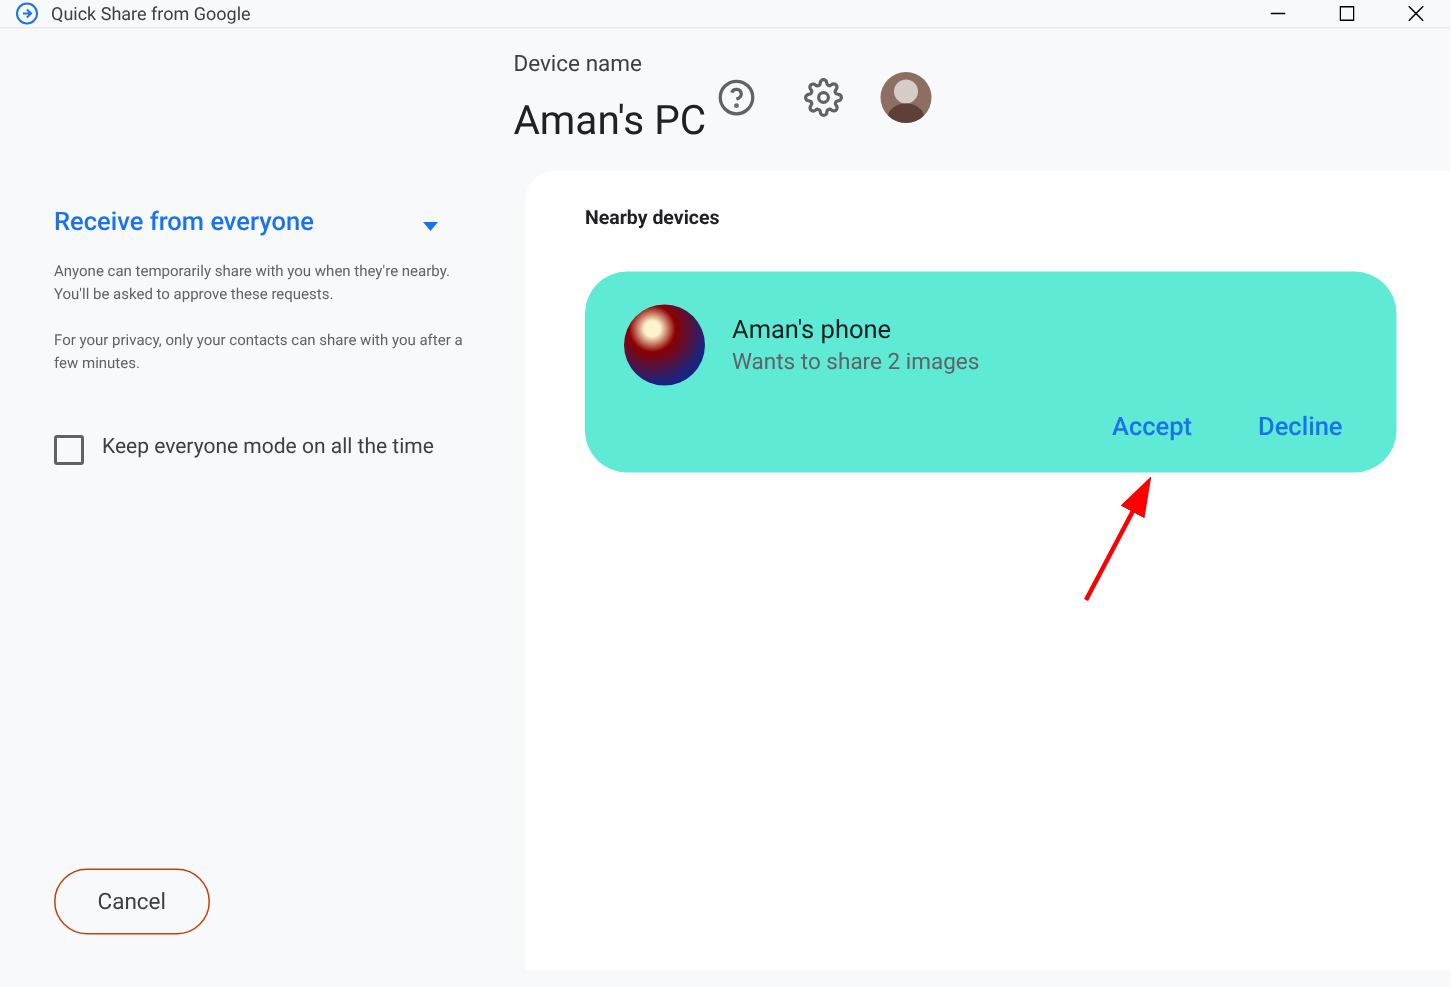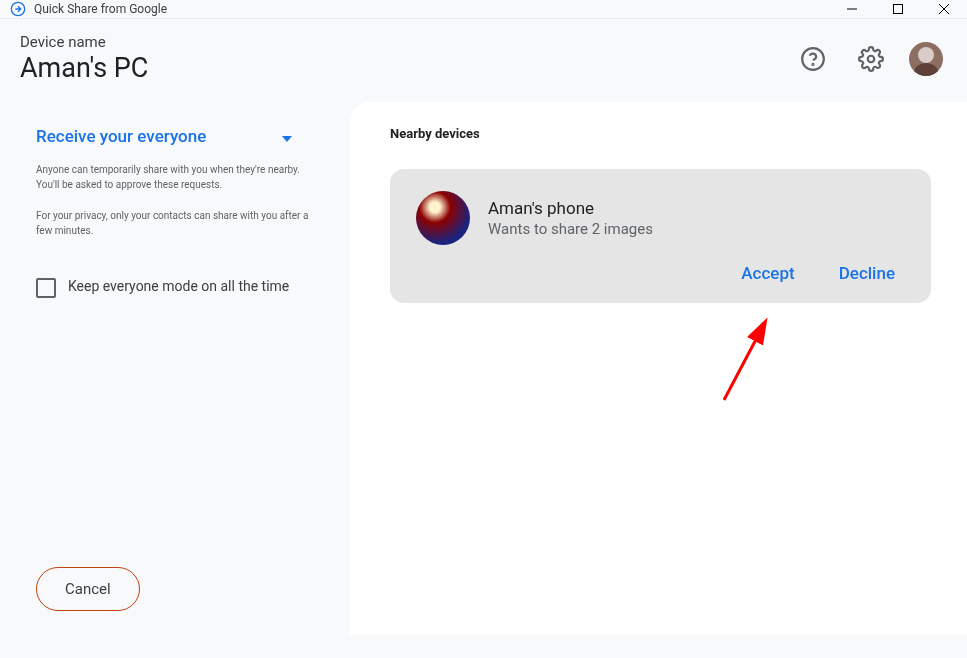--- a/index.html
+++ b/index.html
@@ -5,45 +5,45 @@
     * { margin: 0; padding: 0; box-sizing: border-box; font-family: 'Segoe UI', Roboto, Arial, sans-serif; }
     body { width: 967px; height: 658px; background: #f8f9fb; overflow: hidden; }
     
     .titlebar { height: 19px; display: flex; align-items: center; justify-content: space-between; background: #f8f9fb; border-bottom: 1px solid #e8eaed; padding: 0 0 0 10px; }
     .titlebar-left { display: flex; align-items: center; gap: 8px; }
     .app-icon { width: 16px; height: 16px; display: flex; align-items: center; justify-content: center; }
     .app-title { font-size: 12px; color: #3c4043; }
     .window-controls { display: flex; }
     .win-btn { width: 46px; height: 33px; display: flex; align-items: center; justify-content: center; cursor: pointer; }
     
-    .header { display: flex; justify-content: space-between; align-items: center; padding: 14px 24px 18px 20px; }
+    .header { display: flex; justify-content: center; align-items: center; padding: 14px 24px 18px 20px; }
     .header-left { display: flex; flex-direction: column; gap: 1px; }
     .device-label { font-size: 15px; color: #3c4043; }
-    .device-name { font-size: 27px; color: #202124; font-weight: 400; }
+    .device-name { font-size: 27px; color: #202124; font-weight: 400; margin-top: 12px; }
     .header-right { display: flex; align-items: center; gap: 18px; }
     .icon-btn { width: 40px; height: 40px; display: flex; align-items: center; justify-content: center; cursor: pointer; border-radius: 50%; color: #5f6368; }
     .avatar { width: 34px; height: 34px; border-radius: 50%; background: #8d6e63; position: relative; overflow: hidden; }
     .avatar::before { content:''; position:absolute; width: 16px; height:16px; background:#d7ccc8; border-radius:50%; top:5px; left:9px; }
     .avatar::after { content:''; position:absolute; width:24px; height:18px; background:#5d4037; border-radius:50% 50% 0 0; bottom:-5px; left:5px; }
     
     .content { display: flex; height: calc(100% - 125px); }
     .sidebar { width: 350px; padding: 24px 18px 24px 36px; display: flex; flex-direction: column; }
     .receive-dropdown { display: flex; align-items: center; justify-content: space-between; cursor: pointer; padding-right: 40px; margin-bottom: 16px; }
     .receive-label { color: #1a73e8; font-size: 17px; font-weight: 500; }
     .dropdown-arrow { color: #1a73e8; }
     .info-text { font-size: 10px; color: #5f6368; line-height: 1.5; margin-bottom: 16px; padding-right: 18px; }
     .checkbox-row { display: flex; align-items: flex-start; gap: 12px; margin-top: 24px; cursor: pointer; }
     .checkbox { width: 20px; height: 20px; border: 2px solid #5f6368; border-radius: 2px; }
     .checkbox-label { font-size: 14px; color: #3c4043; }
     .spacer { flex: 1; }
     .cancel-btn { padding: 12px 28px; border: 1px solid #c2410c; border-radius: 24px; background: transparent; font-size: 15px; color: #3c4043; cursor: pointer; align-self: flex-start; }
     
     .main { flex: 1; padding: 24px 36px 24px 40px; background: #ffffff; border-top-left-radius: 20px; }
     .section-title { font-size: 13px; color: #202124; margin-bottom: 28px; }
-    .device-card { background: #e5e5e5; border-radius: 14px; padding: 22px 26px 20px 26px; }
+    .device-card { background: #5eead4; border-radius: 28px; padding: 22px 26px 20px 26px; }
     .device-row { display: flex; align-items: center; gap: 18px; margin-bottom: 18px; }
     .device-avatar { width: 54px; height: 54px; border-radius: 50%; background: radial-gradient(circle at 35% 30%, #fff3cd 10%, #8b0000 30%, #1a237e 70%); flex-shrink: 0; }
     .device-info { display: flex; flex-direction: column; gap: 2px; }
     .device-title { font-size: 17px; color: #202124; }
     .device-subtitle { font-size: 15px; color: #5f6368; }
     .card-actions { display: flex; justify-content: flex-end; gap: 44px; padding-right: 10px; }
     .action-btn { background: transparent; border: none; color: #1a73e8; font-size: 17px; font-weight: 500; cursor: pointer; }
     
     .annotation-arrow { position: absolute; left: 716px; top: 318px; pointer-events: none; }
   </style>
@@ -99,21 +99,21 @@
           <path d="M19.4 15a1.65 1.65 0 0 0 .33 1.82l.06.06a2 2 0 1 1-2.83 2.83l-.06-.06a1.65 1.65 0 0 0-1.82-.33 1.65 1.65 0 0 0-1 1.51V21a2 2 0 0 1-4 0v-.09A1.65 1.65 0 0 0 9 19.4a1.65 1.65 0 0 0-1.82.33l-.06.06a2 2 0 1 1-2.83-2.83l.06-.06a1.65 1.65 0 0 0 .33-1.82 1.65 1.65 0 0 0-1.51-1H3a2 2 0 0 1 0-4h.09A1.65 1.65 0 0 0 4.6 9a1.65 1.65 0 0 0-.33-1.82l-.06-.06a2 2 0 1 1 2.83-2.83l.06.06a1.65 1.65 0 0 0 1.82.33H9a1.65 1.65 0 0 0 1-1.51V3a2 2 0 0 1 4 0v.09a1.65 1.65 0 0 0 1 1.51 1.65 1.65 0 0 0 1.82-.33l.06-.06a2 2 0 1 1 2.83 2.83l-.06.06a1.65 1.65 0 0 0-.33 1.82V9a1.65 1.65 0 0 0 1.51 1H21a2 2 0 0 1 0 4h-.09a1.65 1.65 0 0 0-1.51 1z"></path>
         </svg>
     </div>
     <div class="avatar"></div>
   </div>
 </div>
 
 <div class="content">
   <div class="sidebar">
     <div class="receive-dropdown">
-      <span class="receive-label">Receive your everyone</span>
+      <span class="receive-label">Receive from everyone</span>
       <span class="dropdown-arrow">
         <svg width="10" height="6" viewBox="0 0 10 6">
             <path d="M0 0 L5 6 L10 0 Z" fill="#1a73e8"></path>
           </svg>
       </span>
     </div>
     <p class="info-text">Anyone can temporarily share with you when they're nearby. You'll be asked to approve these requests.</p>
     <p class="info-text">For your privacy, only your contacts can share with you after a few minutes.</p>
     <div class="checkbox-row">
       <div class="checkbox"></div>

